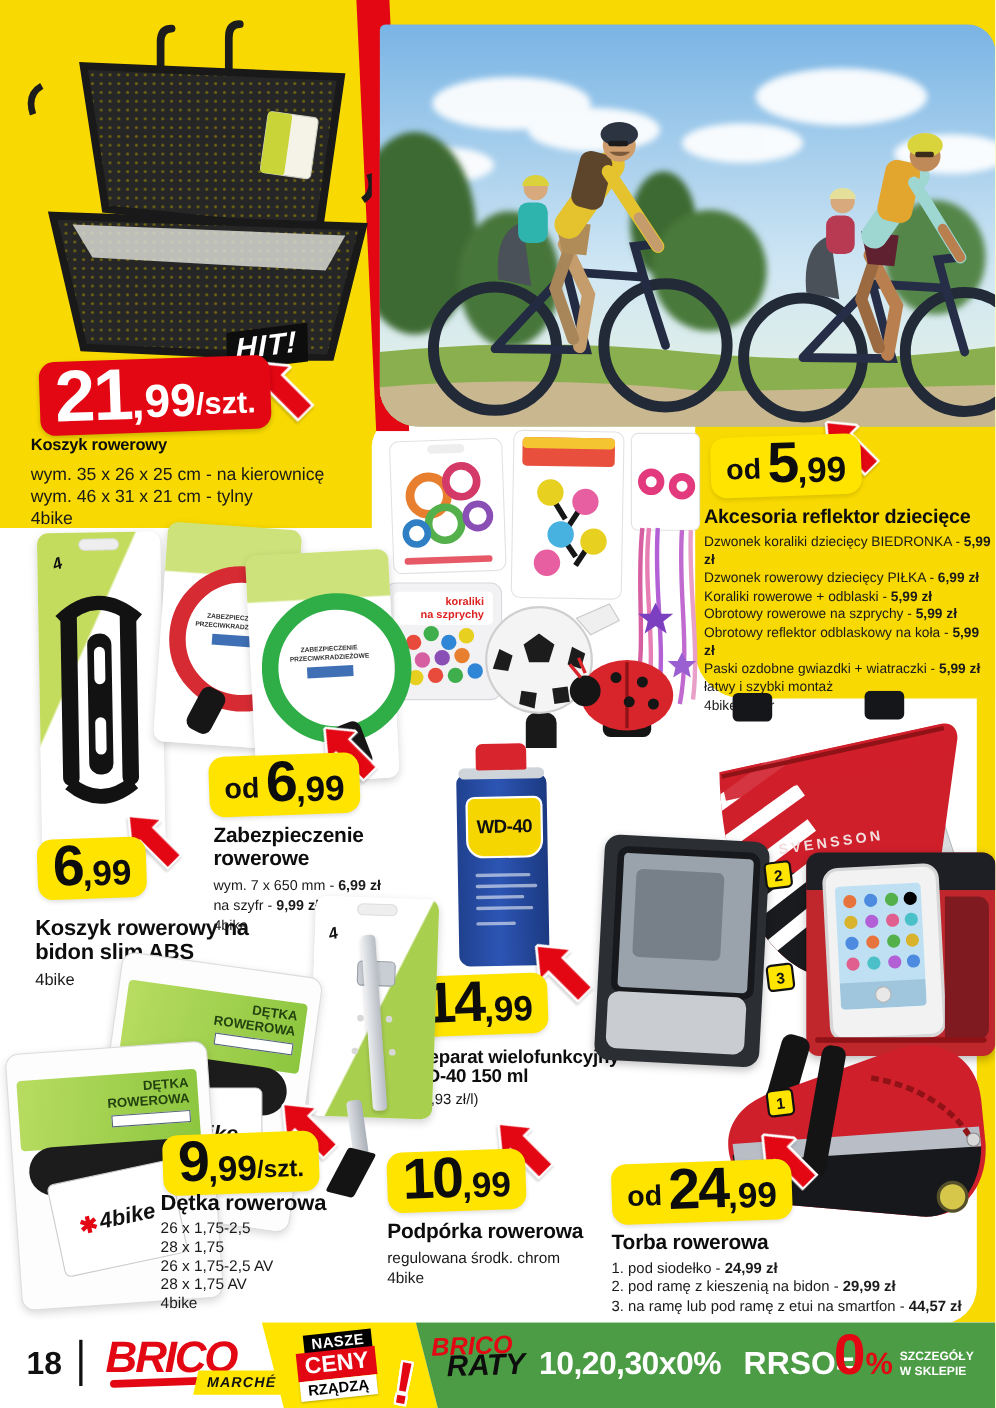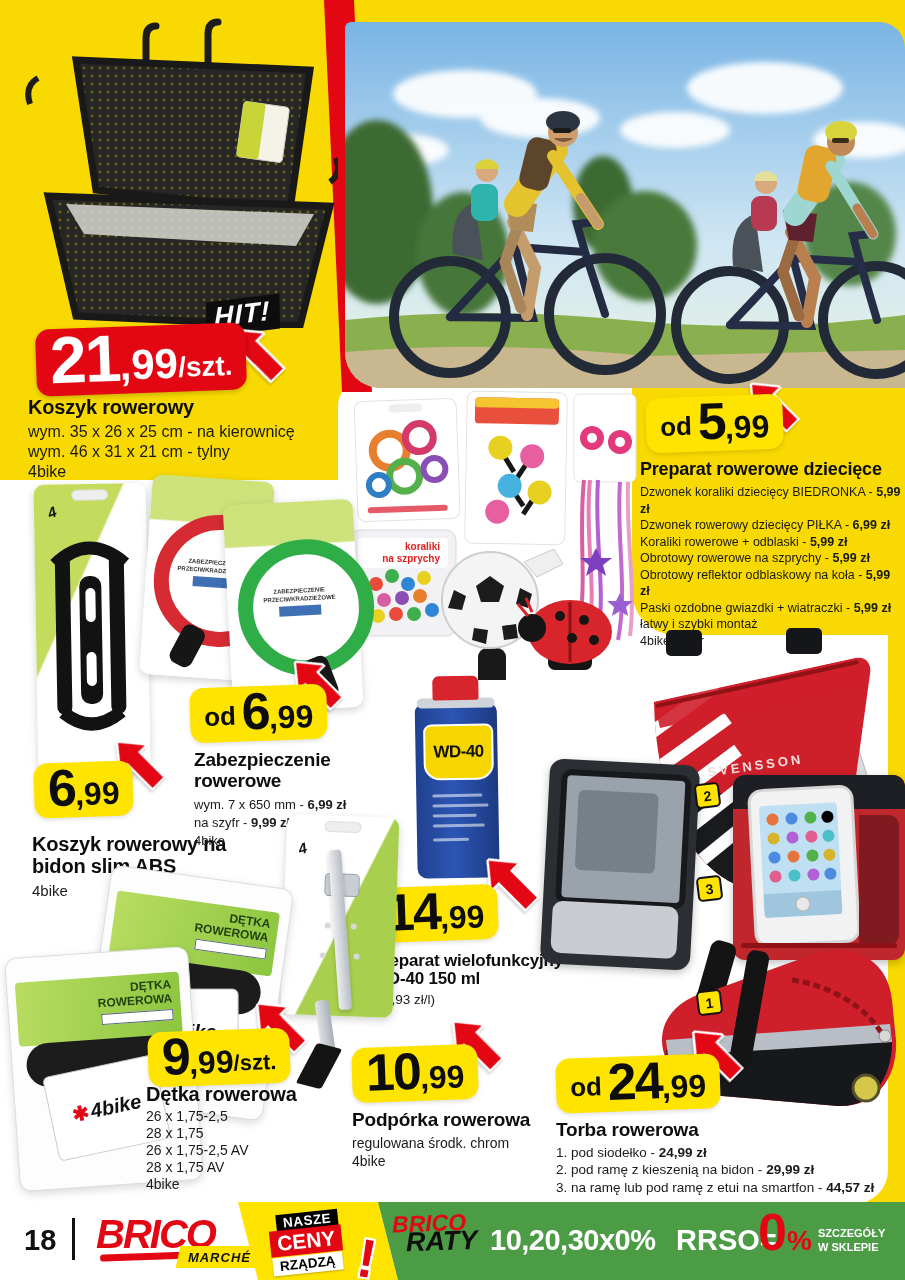--- a/index.html
+++ b/index.html
@@ -192,21 +192,21 @@
 
   <div class="hit">HIT!</div>
   <svg class="arr" style="left:222px;top:332px;width:66px;" viewBox="0 0 64 40">
       <polygon points="2,20 24,2 24,12 62,12 62,28 24,28 24,38"></polygon>
     </svg>
   <div class="pb pb-red pb-big" style="left:36px;top:326px;">
     <span class="pb-int">21</span>
     <span class="pb-dec">,99</span>
     <span class="pb-unit">/szt.</span>
   </div>
-  <div class="ptitle" style="left:28px;top:397px;font-size:20px;text-align:right;">Koszyk rowerowy</div>
+  <div class="ptitle" style="left:28px;top:397px;font-size:15px;text-align:right;">Koszyk rowerowy</div>
   <div class="plines" style="left:28px;top:422px;font-size:16px;line-height:1.26;width:320px;">
     <div class="pline">wym. 35 x 26 x 25 cm - na kierownicę</div>
     <div class="pline">wym. 46 x 31 x 21 cm - tylny</div>
     <div class="pline">4bike</div>
   </div>
 
   <svg class="abs" style="left:348px;top:388px;" viewBox="0 0 292 292" width="292" height="292">
     <g transform="rotate(-2 60 70)">
       <rect x="8" y="12" width="102" height="120" rx="8" fill="#fff" stroke="#e2e2e2"></rect>
       <rect x="42" y="16" width="34" height="8" rx="4" fill="#eee"></rect>
@@ -292,21 +292,21 @@
   </svg>
 
   <svg class="arr" style="left:742px;top:386px;width:60px;" viewBox="0 0 64 40">
       <polygon points="2,20 24,2 24,12 62,12 62,28 24,28 24,38"></polygon>
     </svg>
   <div class="pb pb-yellow" style="left:646px;top:396px;">
     <span class="pb-prefix">od</span>
     <span class="pb-int">5</span>
     <span class="pb-dec">,99</span>
   </div>
-  <div class="ptitle" style="left:640px;top:460px;font-size:18px;">Preparat rowerowe dziecięce</div>
+  <div class="ptitle" style="left:640px;top:460px;font-size:18px;">Akcesoria reflektor dziecięce</div>
   <div class="plines" style="left:640px;top:484px;font-size:12.5px;line-height:1.32;width:262px;">
     <div class="pline"><span>Dzwonek koraliki dziecięcy BIEDRONKA - </span><b>5,99 zł</b></div>
     <div class="pline"><span>Dzwonek rowerowy dziecięcy PIŁKA - </span><b>6,99 zł</b></div>
     <div class="pline"><span>Koraliki rowerowe + odblaski - </span><b>5,99 zł</b></div>
     <div class="pline"><span>Obrotowy rowerowe na szprychy - </span><b>5,99 zł</b></div>
     <div class="pline"><span>Obrotowy reflektor odblaskowy na koła - </span><b>5,99 zł</b></div>
     <div class="pline"><span>Paski ozdobne gwiazdki + wiatraczki - </span><b>5,99 zł</b></div>
     <div class="pline"><span>łatwy i szybki montaż</span></div>
     <div class="pline"><span>4bike junior</span></div>
   </div>

